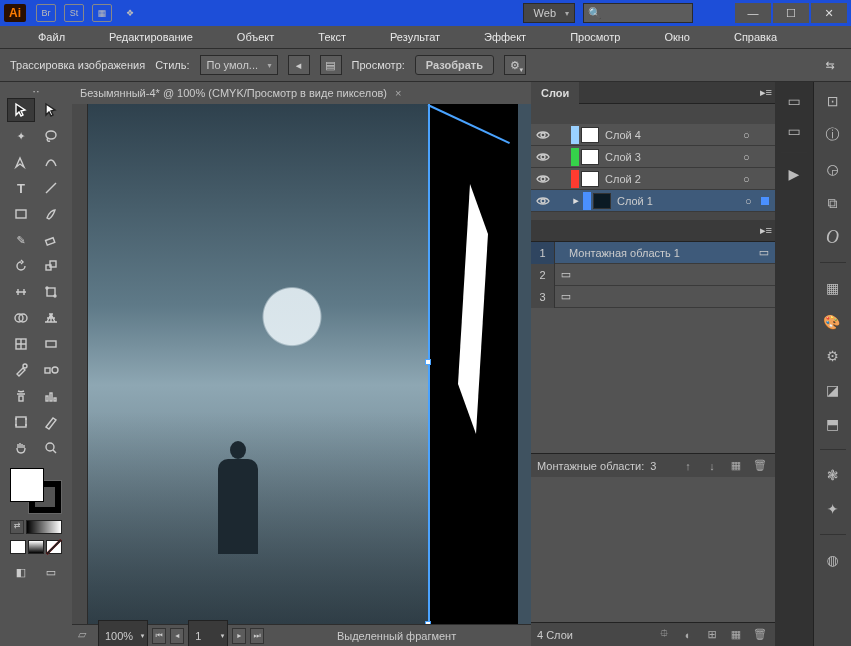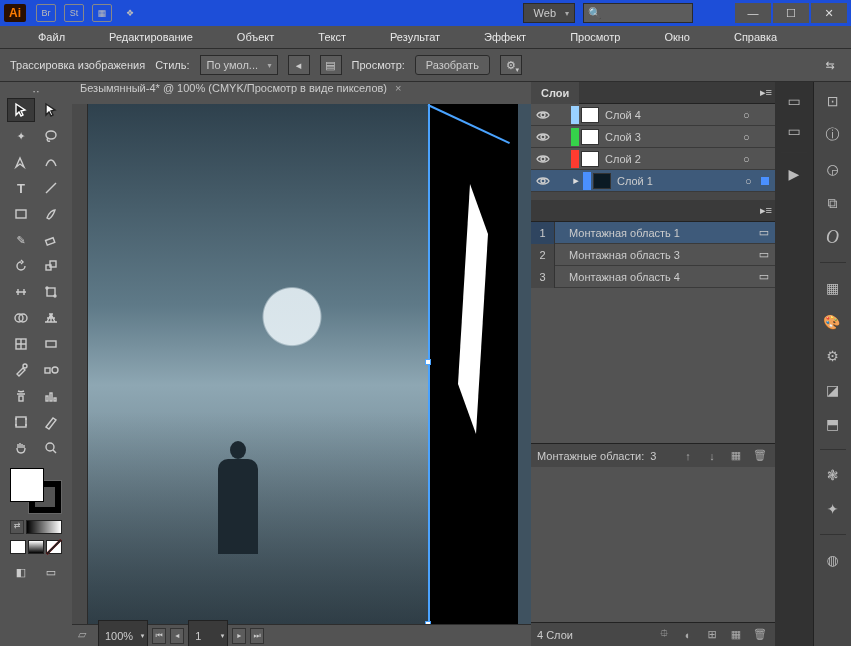--- a/index.html
+++ b/index.html
@@ -15,41 +15,41 @@
 .winbtn.two { width:36px; }
 
 .menubar { height:22px; background:#535353; display:flex; align-items:center; padding:0 6px; gap:4px; }
 .menu-item { padding:2px 8px; color:#e8e8e8;margin-left:24px; }
 
 .optionsbar { height:34px; background:#535353; border-top:1px solid #2d2d2d; border-bottom:1px solid #2d2d2d; display:flex; align-items:center; padding:0 10px; gap:10px; }
 .ob-label { color:#ddd; }
 .ob-dd { height:20px; background:#5c5c5c; border:1px solid #2a2a2a; padding:0 18px 0 6px; position:relative; display:flex; align-items:center; }
 .ob-dd:after { content:"▾"; position:absolute; right:5px; font-size:8px; color:#aaa; }
 .ob-btnicon { width:22px; height:20px; border:1px solid #2a2a2a; background:#5c5c5c; display:flex; align-items:center; justify-content:center; }
-.ob-button { height:20px; padding:0 10px; background:#5c5c5c; border:1px solid #2a2a2a; display:flex; align-items:center; border-radius:3px; }
+.ob-button { height:20px; padding:0 10px; background:#5c5c5c; border:1px solid #2a2a2a; display:flex; align-items:center; border-radius:3px;font-weight:bold; }
 .ob-gear { width:22px; height:20px; border:1px solid #2a2a2a; background:#5c5c5c; display:flex; align-items:center; justify-content:center; position:relative; }
 .ob-gear:after { content:"▾"; font-size:7px; position:absolute; right:2px; bottom:0; }
 
 .mainrow { display:flex; height:564px; }
 .toolbox { width:72px; background:#535353; padding:4px 2px; display:flex; flex-direction:column; align-items:center; }
 .toolbox-handle { width:60px; height:10px; display:flex; justify-content:center; align-items:center; gap:2px; margin-bottom:2px; }
 .tool-grid { display:grid; grid-template-columns:28px 28px; gap:2px; }
 .tool { width:28px; height:24px; background:#535353; display:flex; align-items:center; justify-content:center; position:relative; }
 .tool.sel { background:#3a3a3a; border:1px solid #222; }
 .tool svg { width:16px; height:16px; }
 .swatch-main { position:relative; width:56px; height:50px; margin-top:6px; }
 .sw-fill { position:absolute; width:34px; height:34px; background:#fff; border:1px solid #000; left:2px; top:2px; }
 .sw-stroke { position:absolute; width:34px; height:34px; background:#000; border:1px solid #666; right:2px; bottom:2px; }
 .sw-stroke:after { content:""; position:absolute; inset:6px; background:#535353; }
 .small-sw { display:flex; gap:2px; margin-top:6px; }
 .small-sw div { width:16px; height:14px; border:1px solid #222; }
 
 .doc-area { flex:1; background:#4a4a4a; display:flex; flex-direction:column; }
 .doc-tab { height:22px; background:#535353; display:flex; align-items:center; }
-.doc-tab-inner { display:flex; align-items:flex-start; height:22px; padding:0 8px; color:#ddd; }
+.doc-tab-inner { display:flex; align-items:center; height:22px; padding:0 8px; color:#ddd; }
 .doc-tab-close { margin-left:8px; color:#aaa; }
 .canvas-wrap { flex:1; background:#3f5260; position:relative; overflow:hidden; display:flex; }
 .ruler-v { width:16px; background:#4a4a4a; border-right:1px solid #2a2a2a; }
 .canvas-inner { flex:1; position:relative; }
 .artwork { position:absolute; left:0; top:-10px; width:340px; height:530px; background:linear-gradient(#2c3e4a,#5f7a88 40%,#8ea7b3 55%,#4a5d68); }
 .artwork:before { content:""; position:absolute; inset:0; background:
   radial-gradient(circle at 60% 42%, rgba(230,240,245,.9) 0 28px, transparent 30px),
   linear-gradient(transparent 60%, rgba(20,30,36,.5));
 }
 .figure { position:absolute; left:130px; bottom:70px; width:40px; height:95px; background:#1c2830; border-radius:10px 10px 0 0; }
@@ -78,21 +78,21 @@
 .lr-target { width:14px; }
 .lr-sel { width:14px; }
 .ab-row { height:22px; display:flex; align-items:center; background:#535353; border-bottom:1px solid #3a3a3a; }
 .ab-row.sel { background:#3e5a7a; }
 .ab-num { width:24px; text-align:center; background:#474747; border-right:1px solid #333; height:22px; line-height:22px; }
 .ab-row.sel .ab-num { background:#2f4560; }
 .ab-name { flex:1; padding-left:14px; }
 .ab-ic { width:22px; text-align:center; }
 .panel-footer { height:24px; background:#474747; border-top:1px solid #222; display:flex; align-items:center; padding:0 6px; gap:6px; }
 .pf-ic { width:18px; height:18px; display:flex; align-items:center; justify-content:center; color:#aaa; }
-.layers-body { background:#535353; }
+.layers-body { background:#535353;margin-top:20px; }
 .ab-body { background:#535353; flex:0 0 auto; }
 .ab-space { flex:1; background:#535353; }
 
 .propstrip { width:38px; background:#323232; padding:6px 0; display:flex; flex-direction:column; align-items:center; gap:4px; }
 .rightstrip { width:38px; background:#474747; padding:6px 0; display:flex; flex-direction:column; align-items:center; gap:8px; border-left:1px solid #222; }
 .strip-icon { width:26px; height:26px; display:flex; align-items:center; justify-content:center; color:#bbb; font-size:14px; }
 .divider { width:26px; height:1px; background:#333; margin:4px 0; }
 
 svg { stroke:#ccc; fill:none; stroke-width:1.4; }
 .eye-svg { width:14px; height:10px; }
@@ -342,20 +342,21 @@
       <div class="sb-dd">
           <span>100%</span>
         </div>
       <div class="sb-nav">⏮</div>
       <div class="sb-nav">◂</div>
       <div class="sb-dd" style="width:40px">
           <span>1</span>
         </div>
       <div class="sb-nav">▸</div>
       <div class="sb-nav">⏭</div>
+      <div style="flex:1;text-align:center;color:#ccc">Выделенный фрагмент</div>
     </div>
   </div>
 
   <div class="panels">
 
     <div class="panel-head">
       <div class="panel-tab">Слои</div>
       <div class="panel-menu">▸≡</div>
     </div>
     <div class="layers-body">
@@ -422,26 +423,24 @@
       <div class="panel-menu">▸≡</div>
     </div>
     <div class="ab-body">
       <div class="ab-row sel">
         <div class="ab-num">1</div>
         <div class="ab-name">Монтажная область 1</div>
         <div class="ab-ic">▭</div>
       </div>
       <div class="ab-row">
         <div class="ab-num">2</div>
-        <div class="ab-name">Монтажная область 3</div>
         <div class="ab-ic">▭</div>
       </div>
       <div class="ab-row">
         <div class="ab-num">3</div>
-        <div class="ab-name">Монтажная область 4</div>
         <div class="ab-ic">▭</div>
       </div>
     </div>
     <div class="ab-space" style="height:90px"></div>
     <div class="panel-footer">
       <span>Монтажные области:</span>
       <span>3</span>
       <div style="flex:1"></div>
       <div class="pf-ic">↑</div>
       <div class="pf-ic">↓</div>

